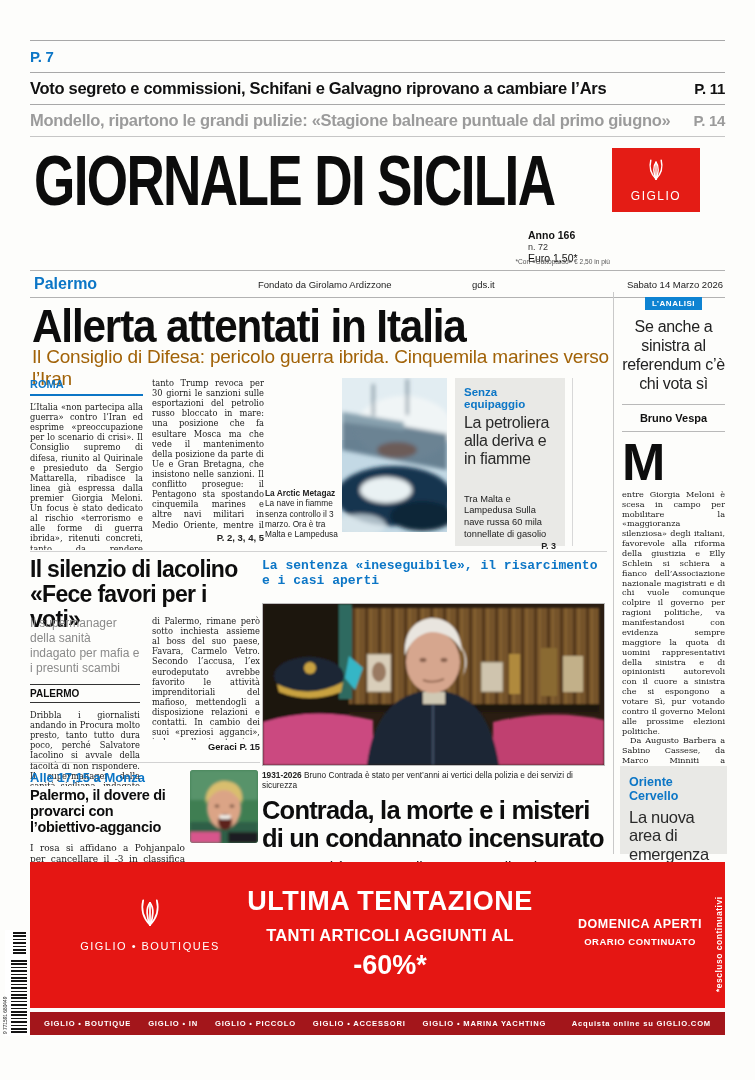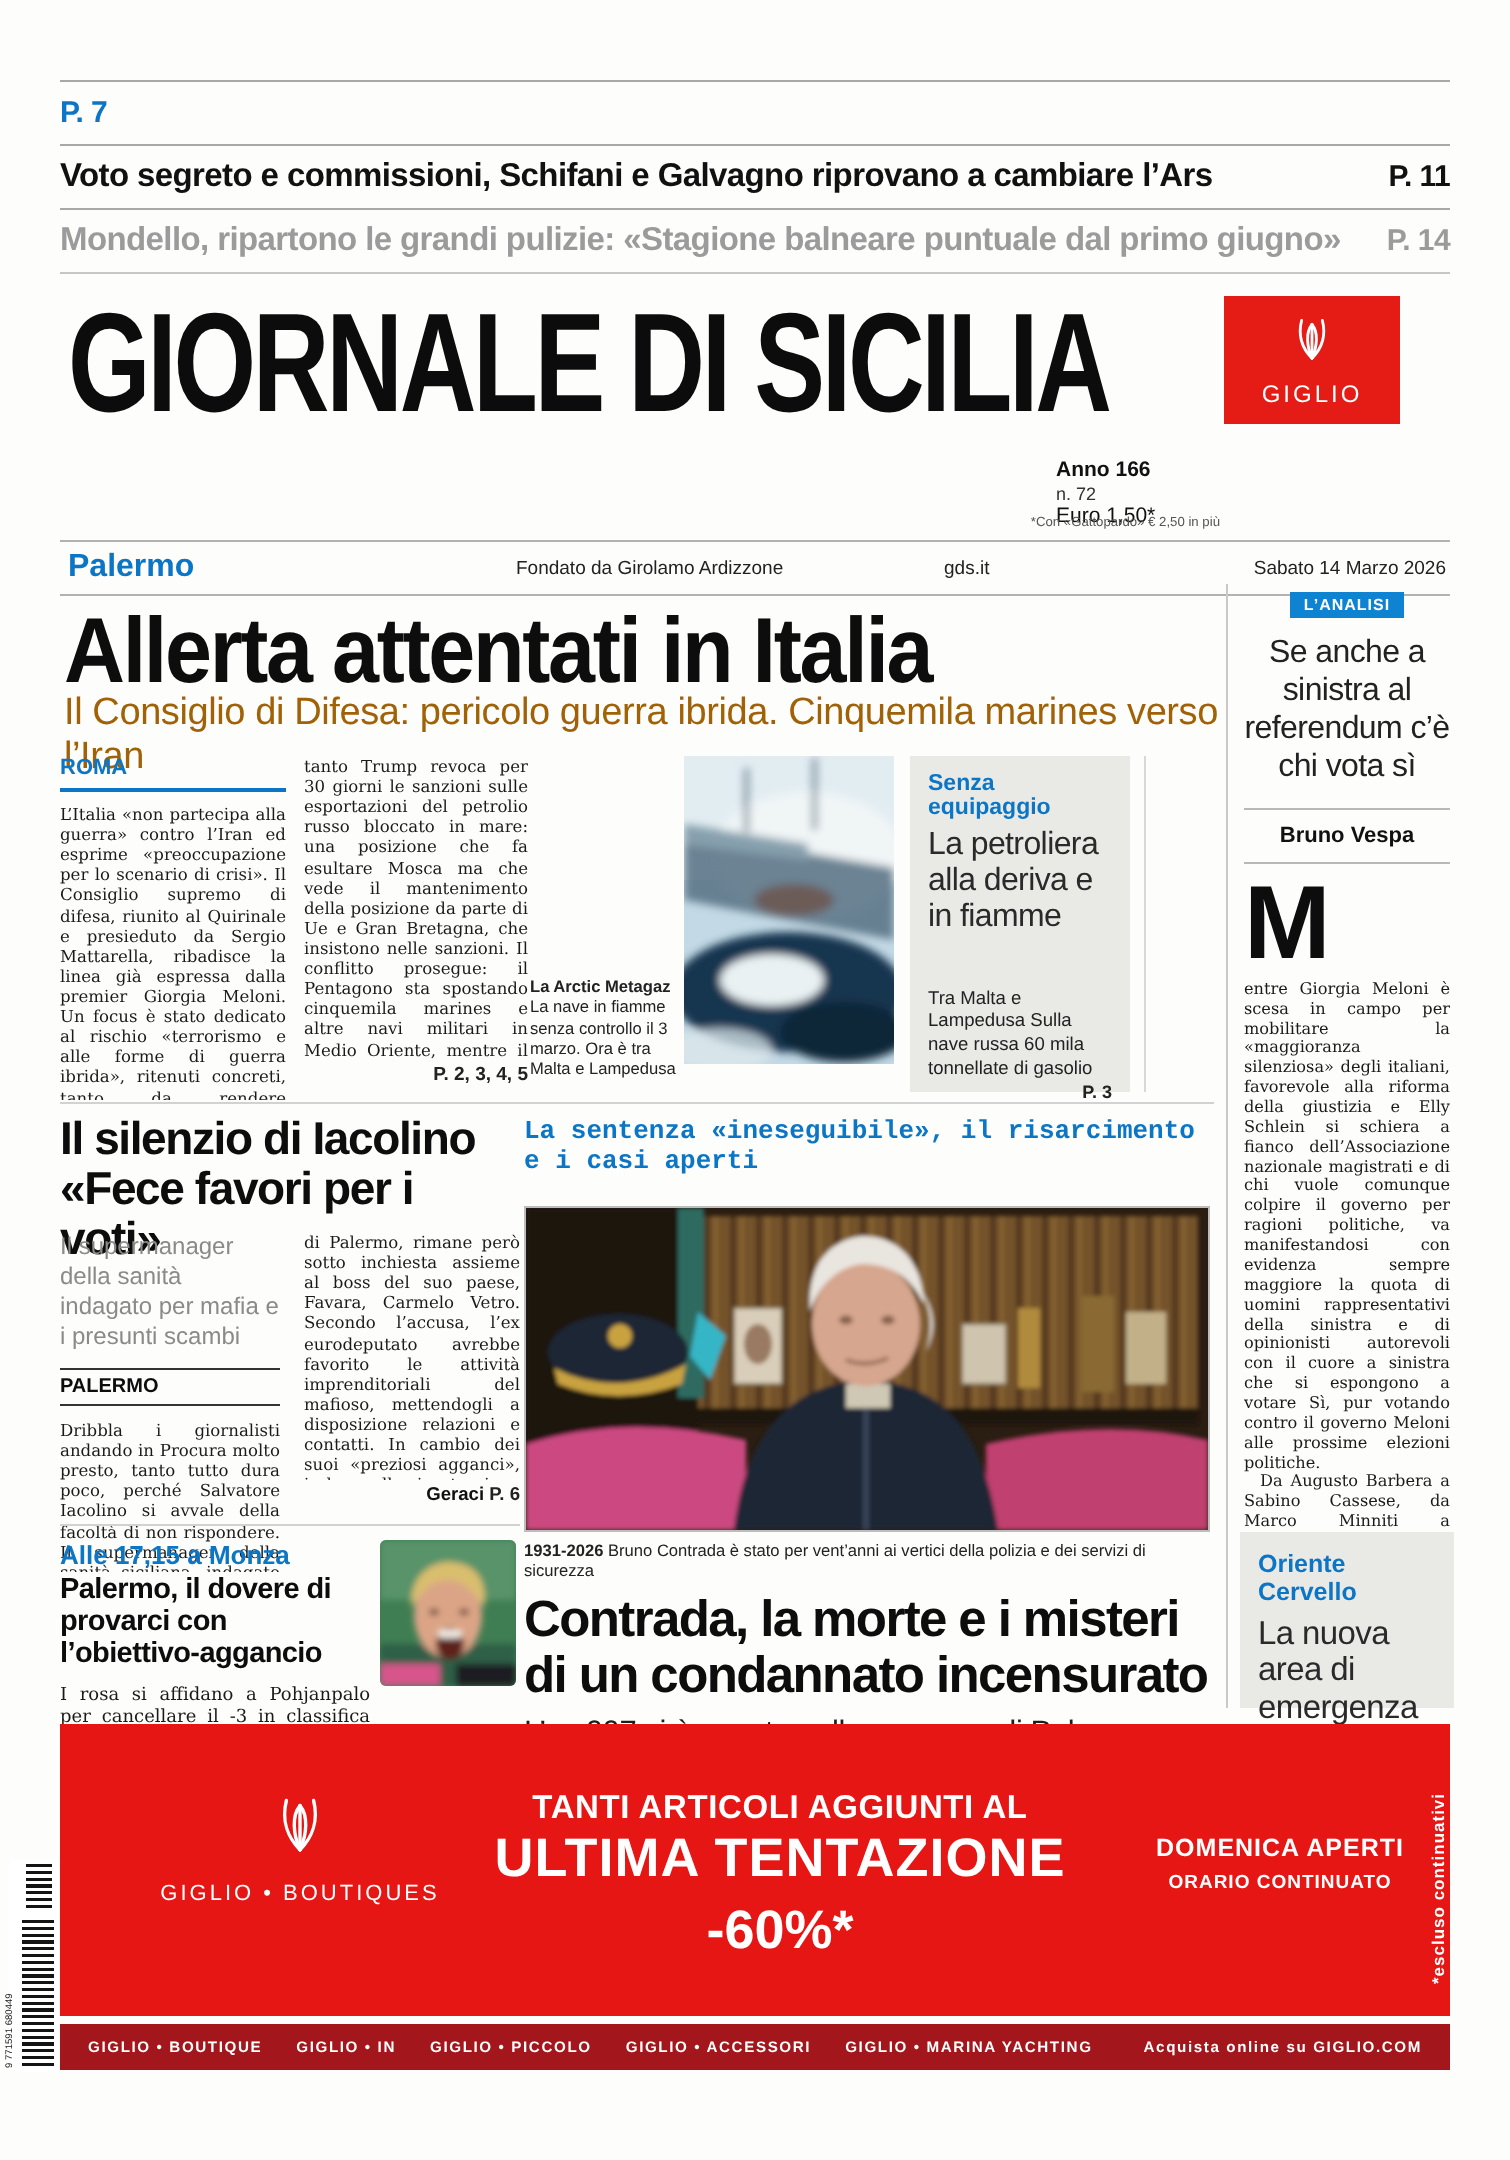--- a/index.html
+++ b/index.html
@@ -160,21 +160,21 @@
   <div class="abs" style="left:30px;top:557px;width:232px;font-size:23px;font-weight:bold;line-height:1.08;letter-spacing:-0.7px;color:#0d0d0d;">Il silenzio di Iacolino «Fece favori per i voti»</div>
   <div class="abs" style="left:30px;top:616px;width:110px;">
     <div style="font-size:12px;line-height:1.25;color:#8a8a8a;">Il supermanager della sanità indagato per mafia e i presunti scambi</div>
     <div style="border-top:1px solid #333;border-bottom:1px solid #333;margin-top:8px;padding:3px 0;font-weight:bold;font-size:10px;color:#0d0d0d;">PALERMO</div>
     <div class="serif jt body-txt" style="margin-top:7px;height:76px;overflow:hidden;">Dribbla i giornalisti andando in Procura molto presto, tanto tutto dura poco, perché Salvatore Iacolino si avvale della facoltà di non rispondere. Il supermanager della sanità siciliana, indagato per concorso in associazione mafiosa dalla Dda</div>
   </div>
   <div class="abs" style="left:152px;top:616px;width:108px;">
     <div class="serif jt body-txt" style="height:124px;overflow:hidden;">di Palermo, rimane però sotto inchiesta assieme al boss del suo paese, Favara, Carmelo Vetro. Secondo l’accusa, l’ex eurodeputato avrebbe favorito le attività imprenditoriali del mafioso, mettendogli a disposizione relazioni e contatti. In cambio dei suoi «preziosi agganci», in base alla ricostruzione degli investigatori, Iacolino avrebbe ottenuto finanziamenti per campagne elettorali e assunzioni di persone a lui vicine.</div>
     <div style="text-align:right;font-size:9.3px;margin-top:2px;">
       <span style="font-weight:bold;">Geraci</span>
-      <span class="pgref">P. 6</span>
+      <span class="pgref">P. 15</span>
     </div>
   </div>
 
   <div class="abs hr" style="left:30px;top:762px;width:230px;background:#d2d2d2;"></div>
   <div class="abs" style="left:30px;top:770px;width:155px;">
     <div class="kick" style="font-size:13px;">Alle 17,15 a Monza</div>
     <div style="font-size:14.5px;font-weight:bold;line-height:1.12;margin-top:2px;letter-spacing:-0.3px;color:#0d0d0d;">Palermo, il dovere di provarci con l’obiettivo-aggancio</div>
     <div class="serif jt" style="font-size:9px;line-height:1.25;margin-top:7px;color:#1a1a1a;">I rosa si affidano a Pohjanpalo per cancellare il -3 in classifica rispetto ai brianzoli.</div>
     <div style="text-align:right;font-size:9.3px;margin-top:1px;">
       <span style="font-weight:bold;">A. Arena, Orifici, Radicini</span>
@@ -269,22 +269,22 @@
             <path d="M20 34 C13 27 9 17 12 5"></path>
             <path d="M20 34 C27 27 31 17 28 5"></path>
             <path d="M20 34 C16 25 15 14 20 8"></path>
             <path d="M20 34 C24 25 25 14 20 8"></path>
           </g>
         </svg>
       </span>
       <span style="font-size:11px;letter-spacing:1.5px;">GIGLIO • BOUTIQUES</span>
     </div>
     <div class="abs" style="left:195px;top:24px;width:330px;text-align:center;">
+      <div style="font-size:27px;font-weight:bold;letter-spacing:0.5px;">ULTIMA TENTAZIONE</div>
       <div style="font-size:16.5px;font-weight:bold;margin-top:9px;letter-spacing:0.3px;">TANTI ARTICOLI AGGIUNTI AL</div>
-      <div style="font-size:27px;font-weight:bold;letter-spacing:0.5px;">ULTIMA TENTAZIONE</div>
       <div style="font-size:27px;font-weight:bold;margin-top:5px;">-60%*</div>
     </div>
     <div class="abs" style="left:535px;top:55px;width:150px;text-align:center;">
       <div style="font-size:12.5px;font-weight:bold;letter-spacing:0.5px;">DOMENICA APERTI</div>
       <div style="font-size:9.5px;font-weight:bold;margin-top:5px;letter-spacing:0.5px;">ORARIO CONTINUATO</div>
     </div>
     <div class="abs vtext" style="right:1px;top:18px;height:112px;font-size:8.5px;font-weight:bold;letter-spacing:0.5px;">*escluso continuativi</div>
   </div>
 
   <div class="abs adbar" style="left:30px;top:1012px;width:695px;height:23px;display:flex;align-items:center;padding:0 14px;box-sizing:border-box;gap:17px;font-size:7.6px;font-weight:bold;letter-spacing:0.8px;">

